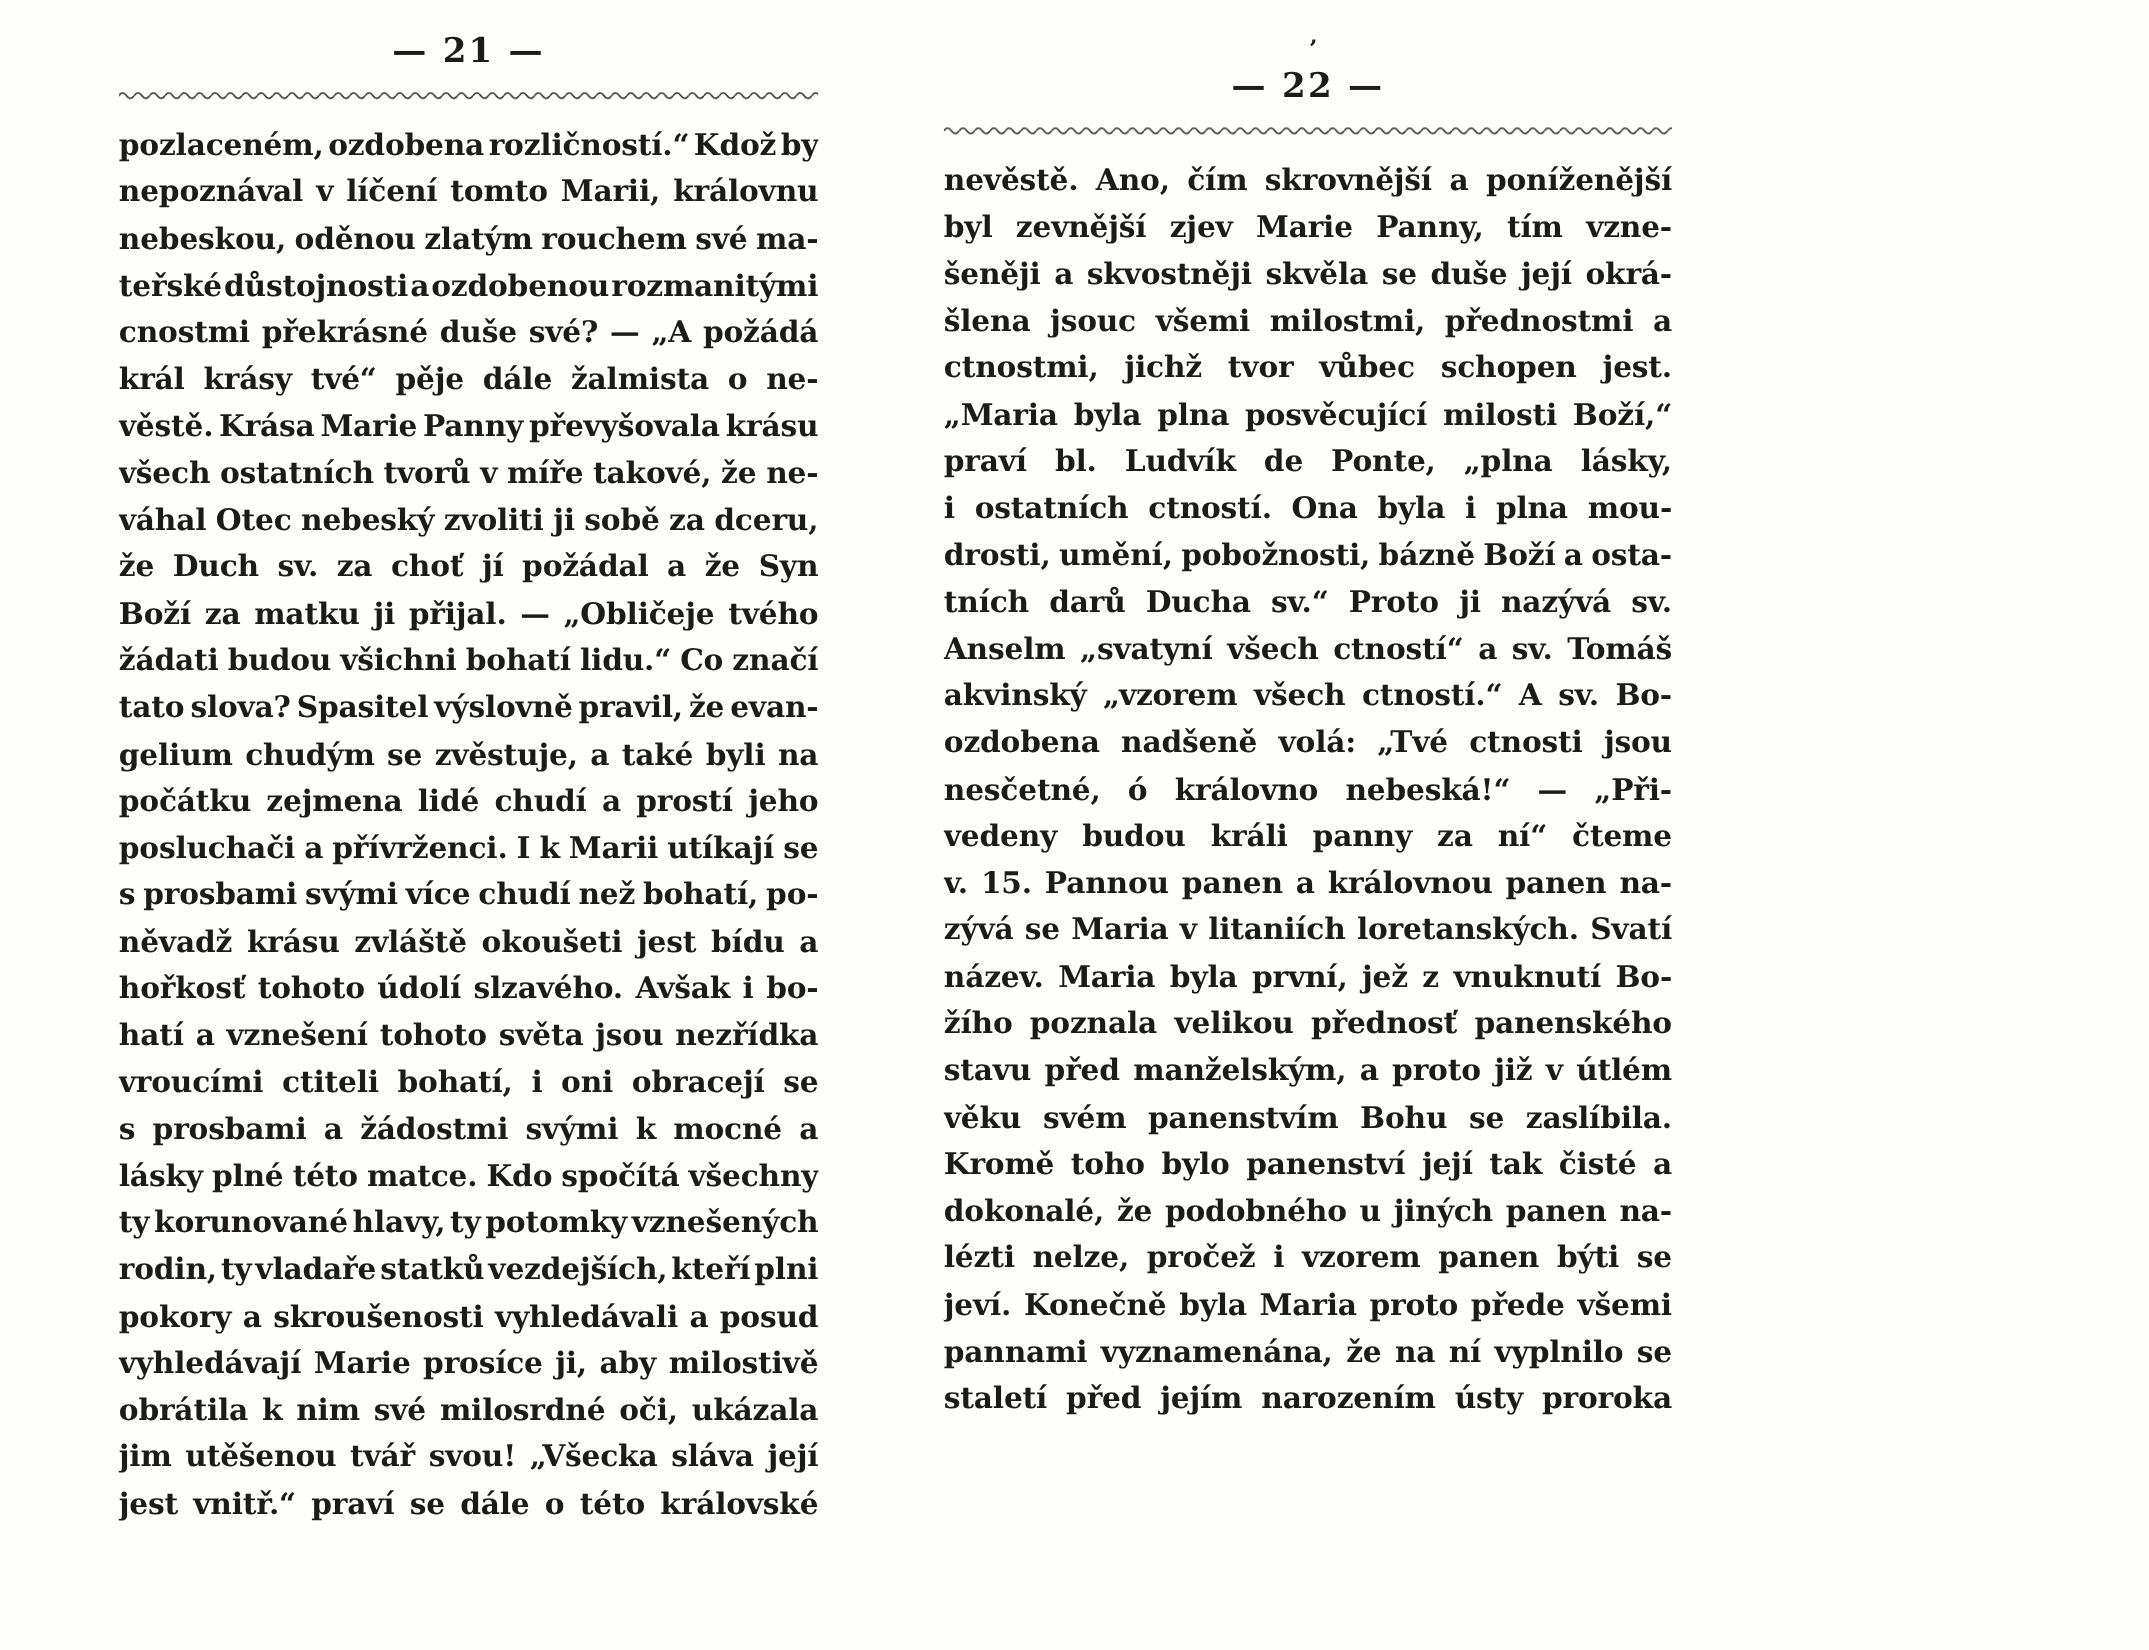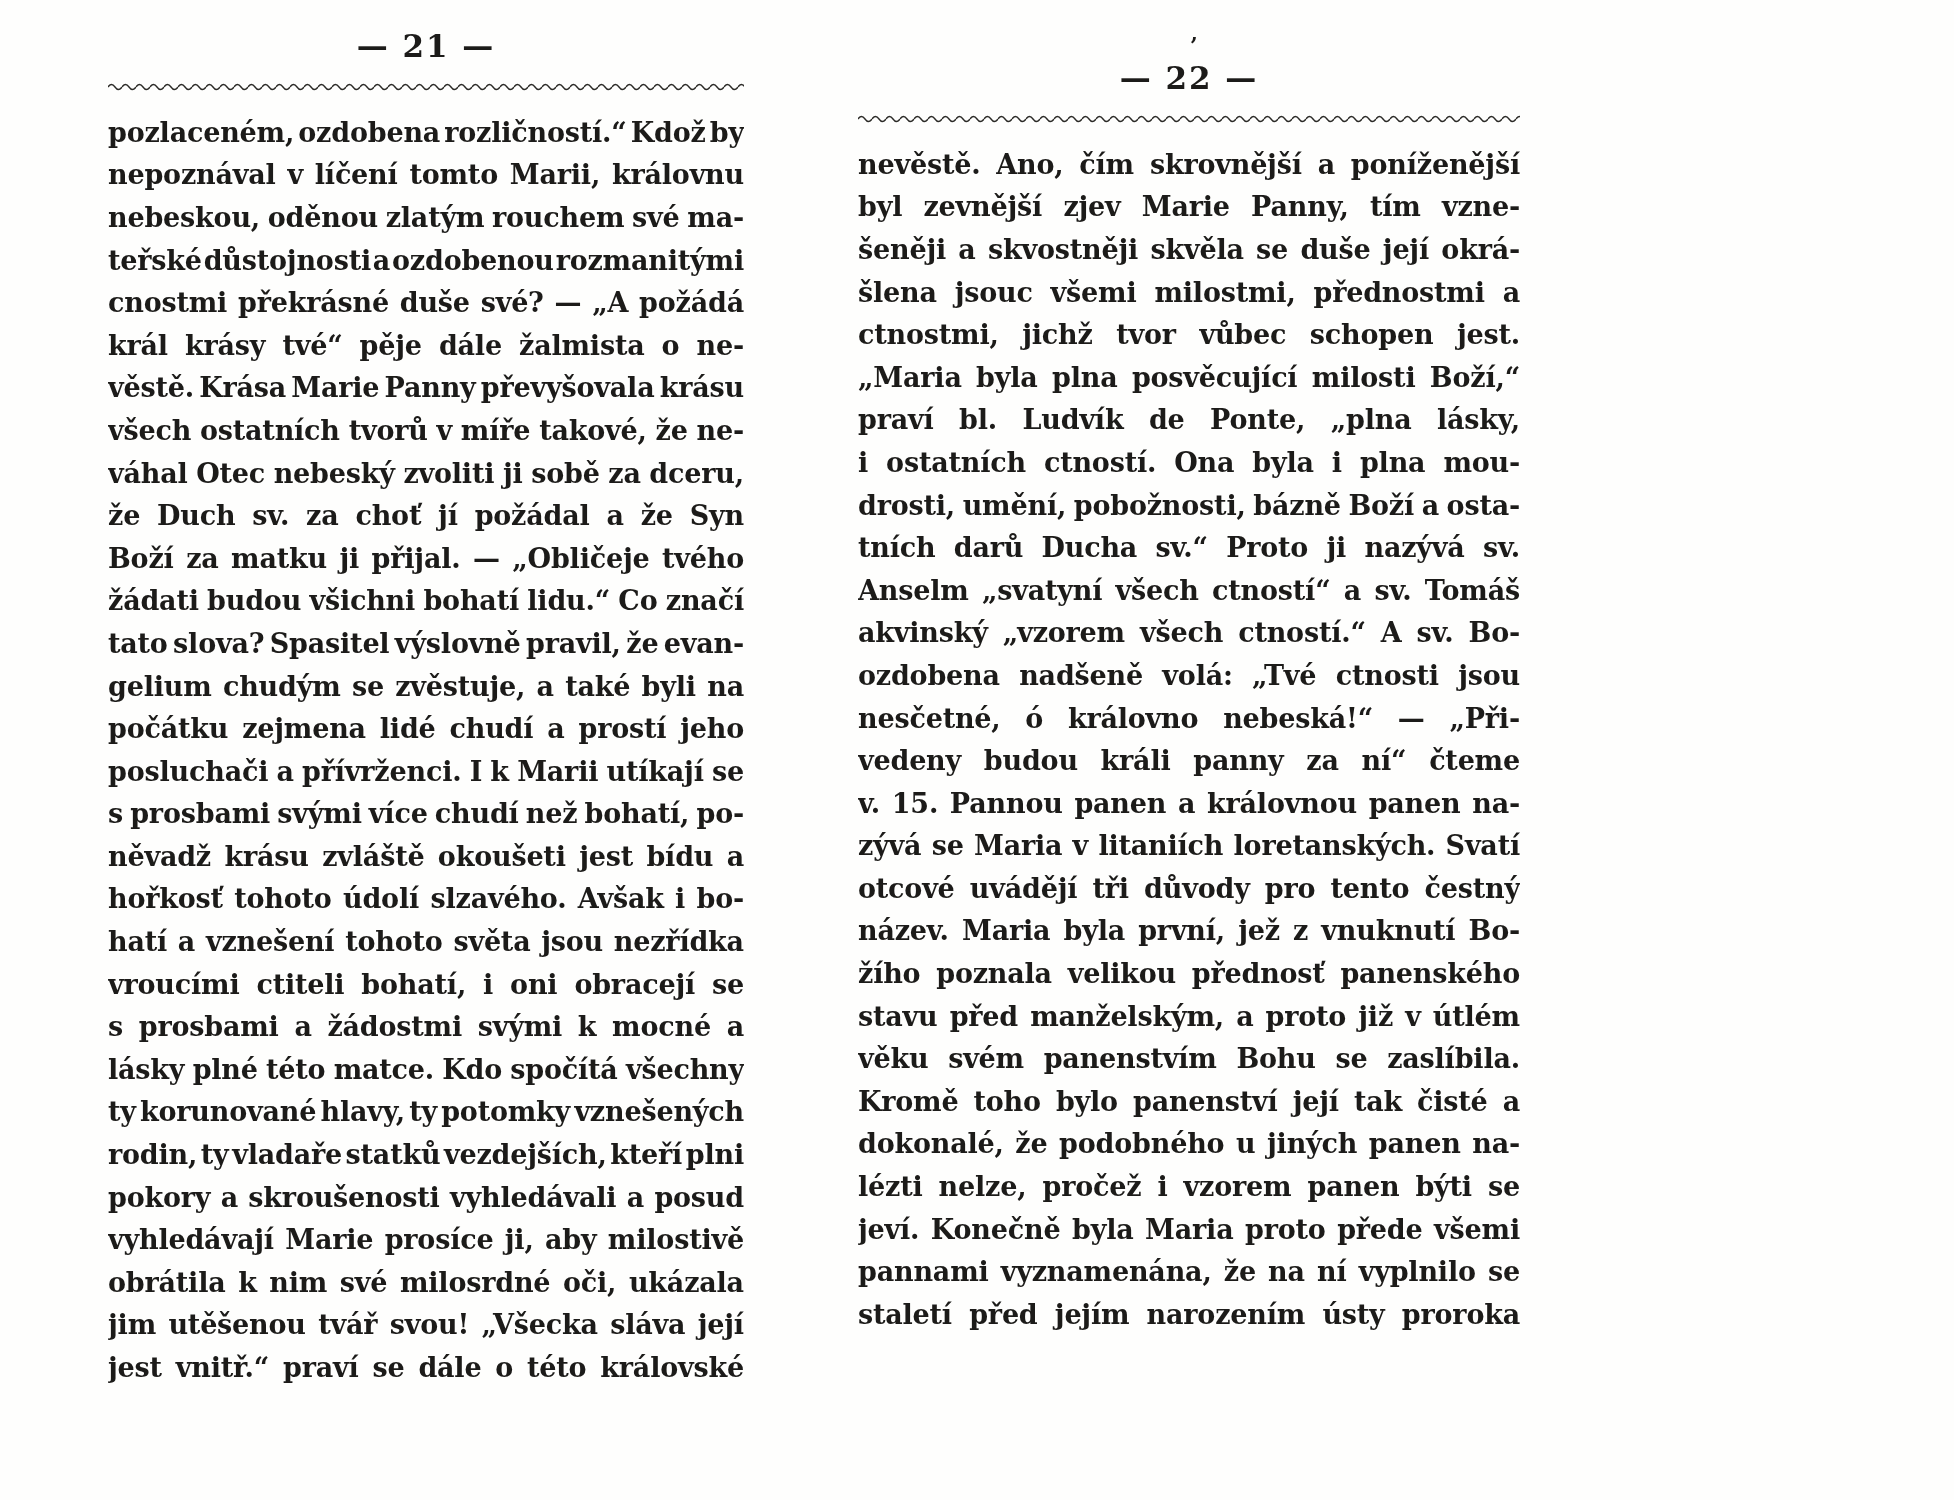--- a/index.html
+++ b/index.html
@@ -511,29 +511,20 @@
       <div class="line">
         <span class="word">zývá</span>
         <span class="word">se</span>
         <span class="word">Maria</span>
         <span class="word">v</span>
         <span class="word">litaniích</span>
         <span class="word">loretanských.</span>
         <span class="word">Svatí</span>
       </div>
       <div class="line">
-        <span class="word">otcové</span>
-        <span class="word">uvádějí</span>
-        <span class="word">tři</span>
-        <span class="word">důvody</span>
-        <span class="word">pro</span>
-        <span class="word">tento</span>
-        <span class="word">čestný</span>
-      </div>
-      <div class="line">
         <span class="word">název.</span>
         <span class="word">Maria</span>
         <span class="word">byla</span>
         <span class="word">první,</span>
         <span class="word">jež</span>
         <span class="word">z</span>
         <span class="word">vnuknutí</span>
         <span class="word">Bo-</span>
       </div>
       <div class="line">

